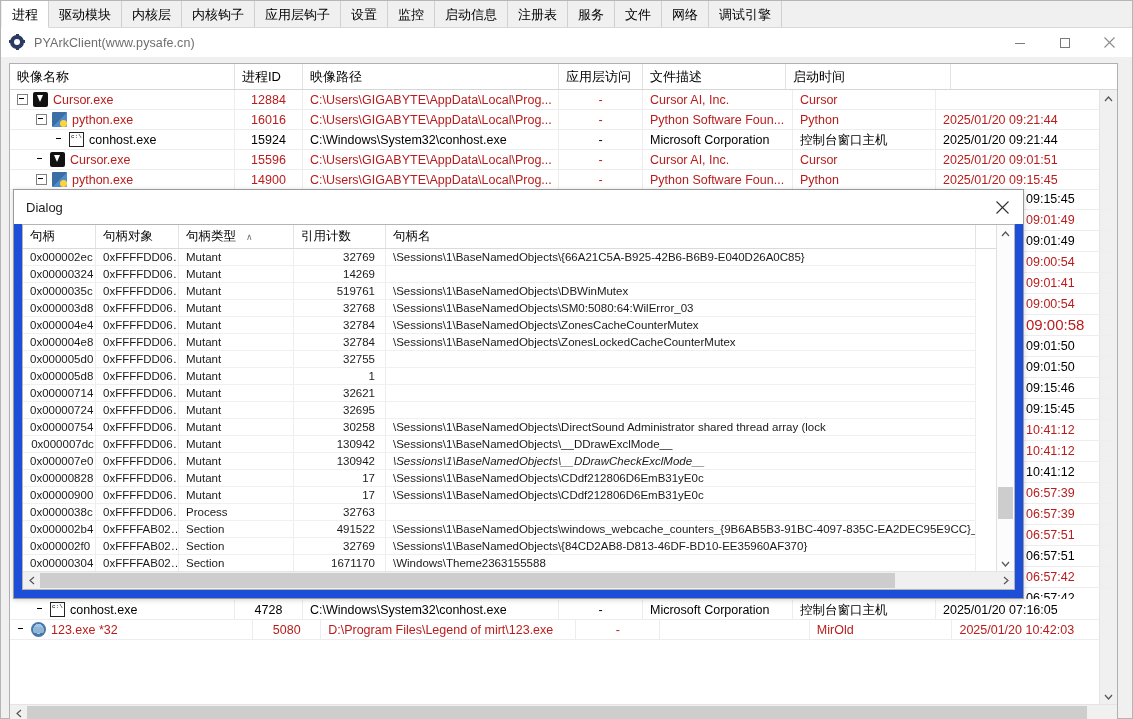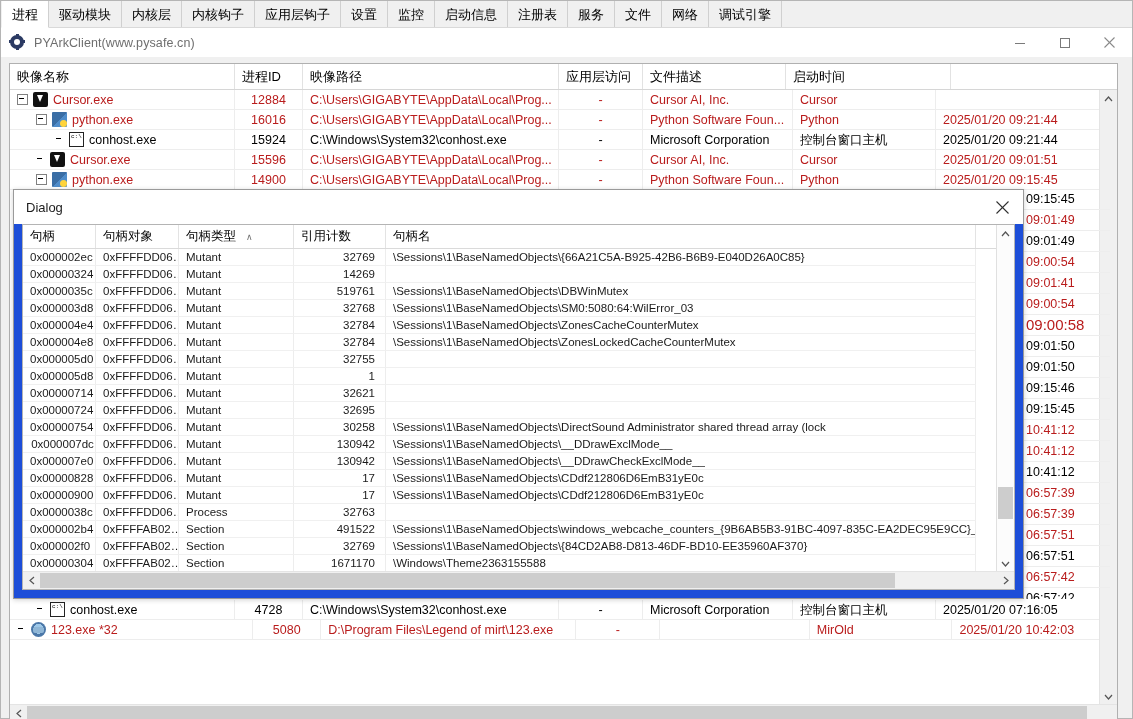--- a/index.html
+++ b/index.html
@@ -652,21 +652,21 @@
             <div class="c" style="width: 83px;">0xFFFFDD06…</div>
             <div class="c" style="width: 115px;">Mutant</div>
             <div class="c right" style="width: 92px;">130942</div>
             <div class="c" style="width: 590px;">\Sessions\1\BaseNamedObjects\__DDrawExclMode__</div>
           </div>
           <div class="dlv-row">
             <div class="c" style="width: 73px;">0x000007e0</div>
             <div class="c" style="width: 83px;">0xFFFFDD06…</div>
             <div class="c" style="width: 115px;">Mutant</div>
             <div class="c right" style="width: 92px;">130942</div>
-            <div class="c" style="width: 590px;">\Sessions\1\BaseNamedObjects\__DDrawCheckExclMode__</div>
+            <div class="c" style="width: 590px; font-style: italic;">\Sessions\1\BaseNamedObjects\__DDrawCheckExclMode__</div>
           </div>
           <div class="dlv-row">
             <div class="c" style="width: 73px;">0x00000828</div>
             <div class="c" style="width: 83px;">0xFFFFDD06…</div>
             <div class="c" style="width: 115px;">Mutant</div>
             <div class="c right" style="width: 92px;">17</div>
             <div class="c" style="width: 590px;">\Sessions\1\BaseNamedObjects\CDdf212806D6EmB31yE0c</div>
           </div>
           <div class="dlv-row">
             <div class="c" style="width: 73px;">0x00000900</div>

